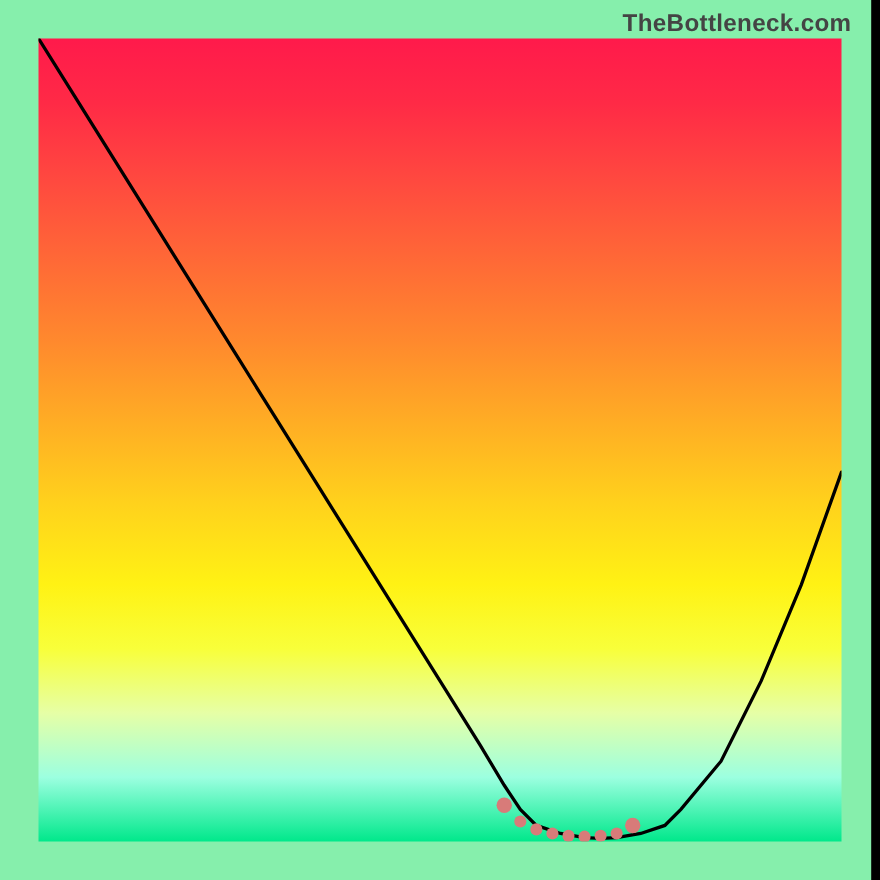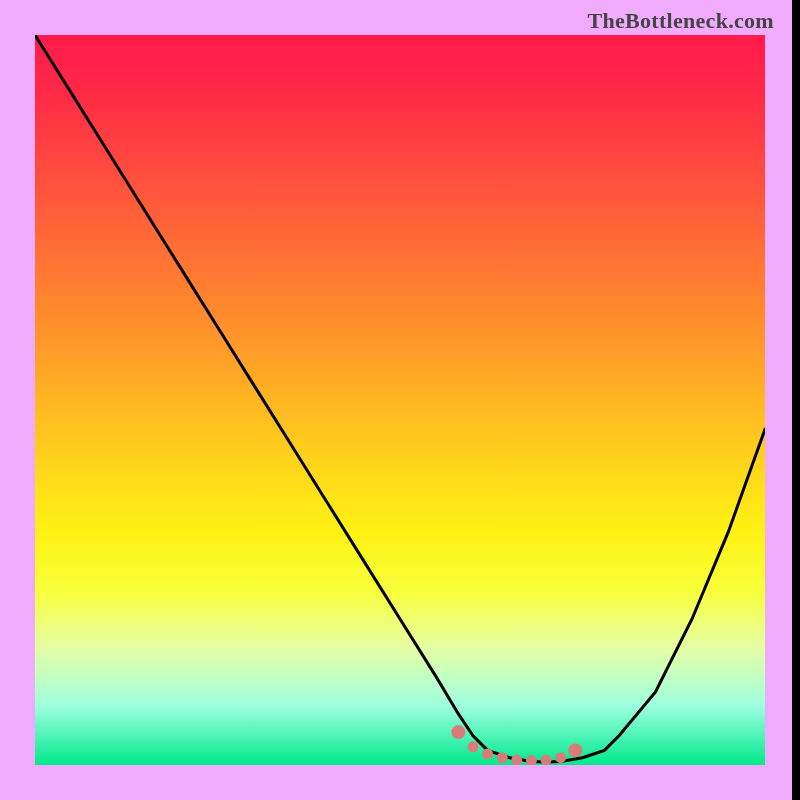--- a/index.html
+++ b/index.html
@@ -8,22 +8,21 @@
     width: 800px;
     height: 800px;
     background: #000;
     overflow: hidden;
     font-family: Arial, Helvetica, sans-serif;
   }
   .frame {
     position: relative;
     width: 792px;
     height: 800px;
-    background: #f0abfc;
-    font-family: Liberation Serif, serif;
+    background: #86efac;
   }
   .plot {
     position: absolute;
     left: 35px;
     top: 35px;
     width: 730px;
     height: 730px;
     background: linear-gradient(
       to bottom,
       #ff1a4b 0%,

